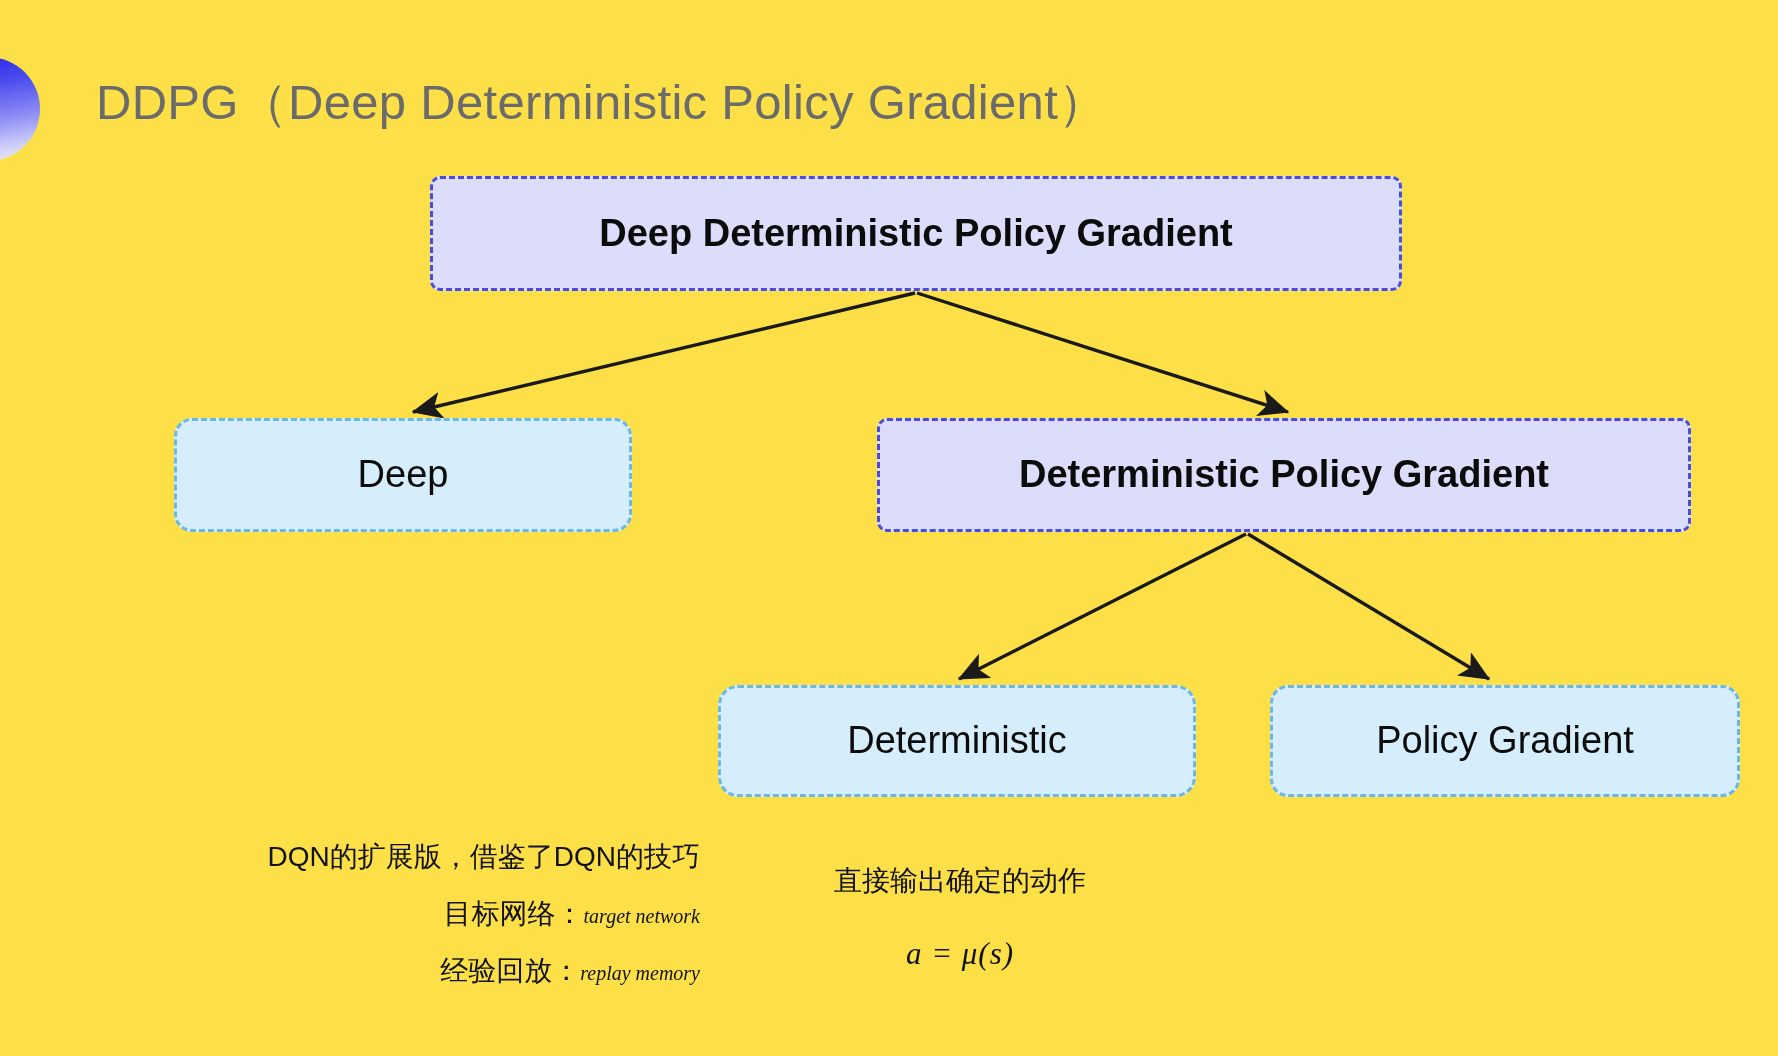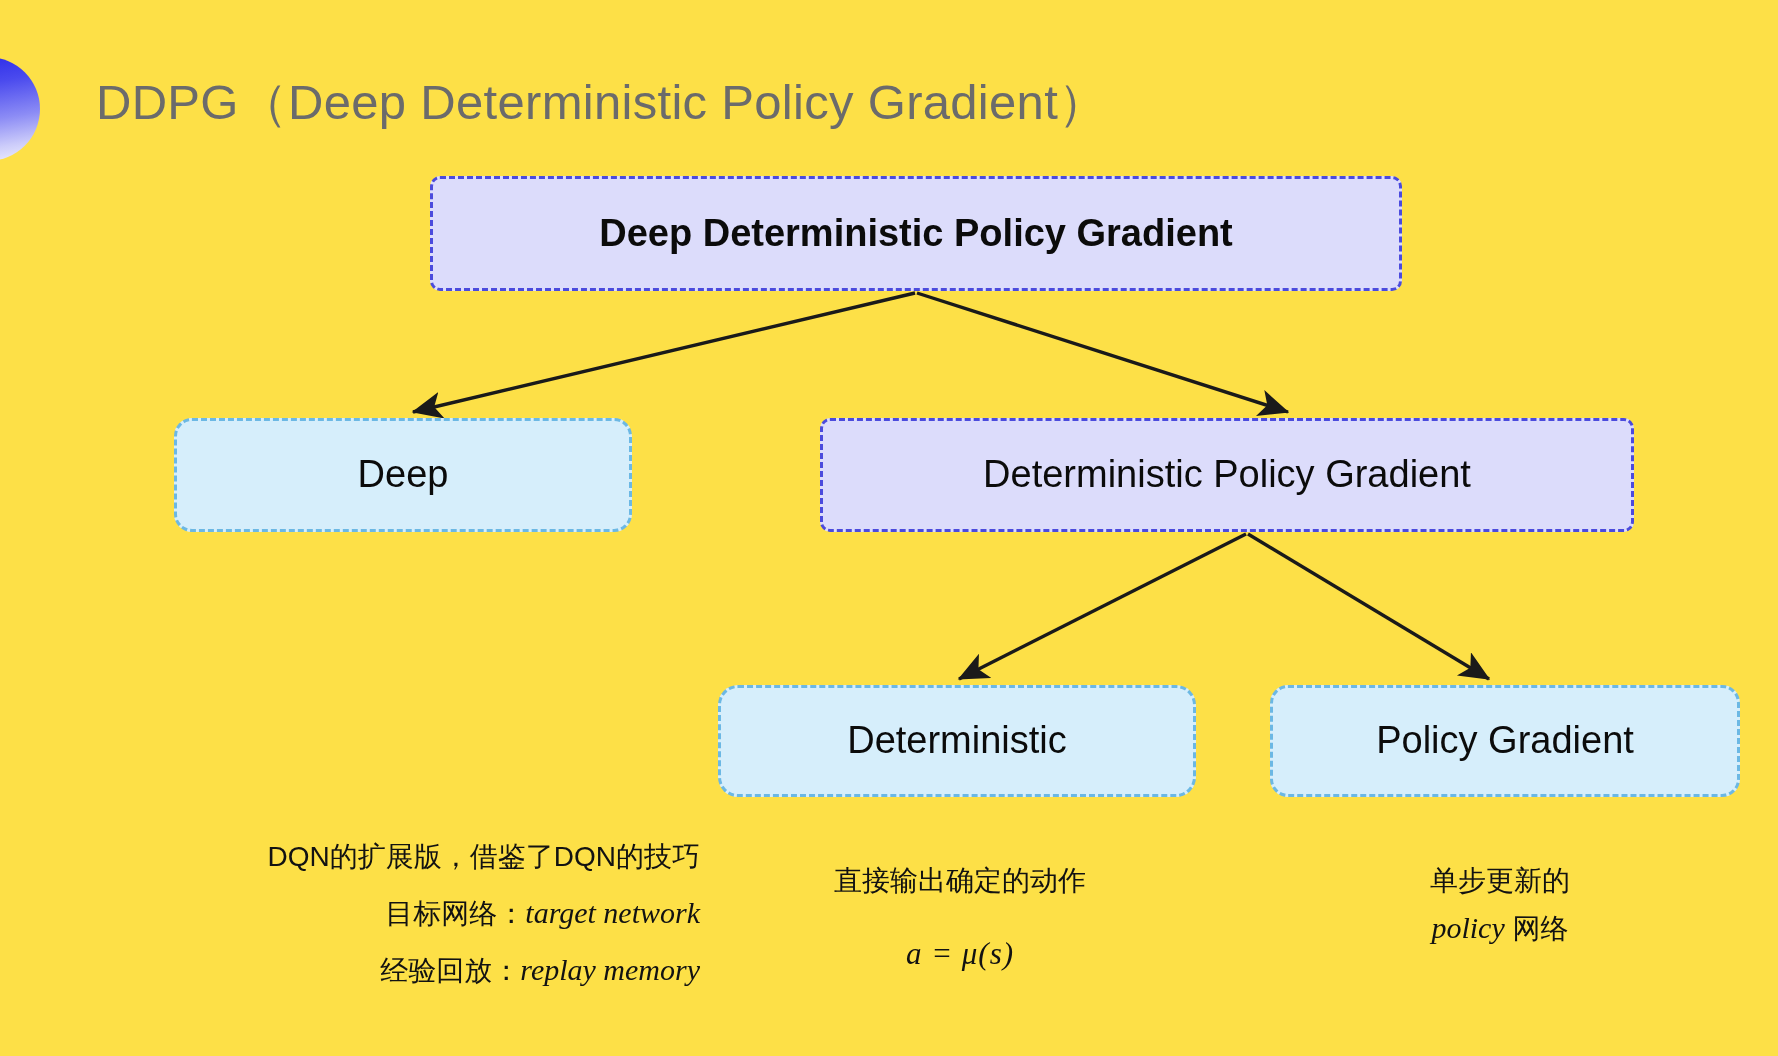--- a/index.html
+++ b/index.html
@@ -57,21 +57,21 @@
     border-radius: 10px;
   }
   .node-blue {
     background: #d6eefb;
     border: 3px dashed #6cb8e4;
     border-radius: 18px;
   }
 
   #node-root      { left: 430px;  top: 176px; width: 972px; height: 115px; font-size: 38px; font-weight: 600; }
   #node-deep      { left: 174px;  top: 418px; width: 458px; height: 114px; font-size: 38px; font-weight: 400; }
-  #node-dpg       { left: 820px;  top: 418px; width: 814px; height: 114px; font-size: 38px; font-weight: 400; }
+  #node-dpg       { left: 877px;  top: 418px; width: 814px; height: 114px; font-size: 38px; font-weight: 700; }
   #node-det       { left: 718px;  top: 685px; width: 478px; height: 112px; font-size: 38px; font-weight: 400; border-radius: 20px; }
   #node-pg        { left: 1270px; top: 685px; width: 470px; height: 112px; font-size: 38px; font-weight: 400; }
 
   
   #connectors {
     position: absolute;
     left: 0; top: 0;
     width: 1778px;
     height: 1056px;
     pointer-events: none;
@@ -107,21 +107,21 @@
     left: 1270px;
     top: 862px;
     width: 460px;
     font-size: 28px;
   }
   #caption-pg .cap-line { margin-bottom: 10px; }
 
   .mathital {
     font-family: "Liberation Serif", "DejaVu Serif", serif;
     font-style: italic;
-    font-size: 30px;
+    font-size: 20px;
   }
   .formula {
     font-family: "Liberation Serif", "DejaVu Serif", serif;
     font-style: italic;
     font-size: 31px;
     letter-spacing: 1px;
     margin-top: 36px;
   }
 </style>
 </head>
@@ -163,20 +163,14 @@
     <div class="cap-line">
       <span>经验回放：</span><span class="mathital">replay memory</span>
     </div>
   </div>
 
   <div class="caption" id="caption-det">
     <div class="cap-line">直接输出确定的动作</div>
     <div class="cap-line formula">a = μ(s)</div>
   </div>
 
-  <div class="caption" id="caption-pg">
-    <div class="cap-line">单步更新的</div>
-    <div class="cap-line">
-      <span class="mathital">policy</span><span> 网络</span>
-    </div>
-  </div>
 
 </div>
 
 </body></html>

